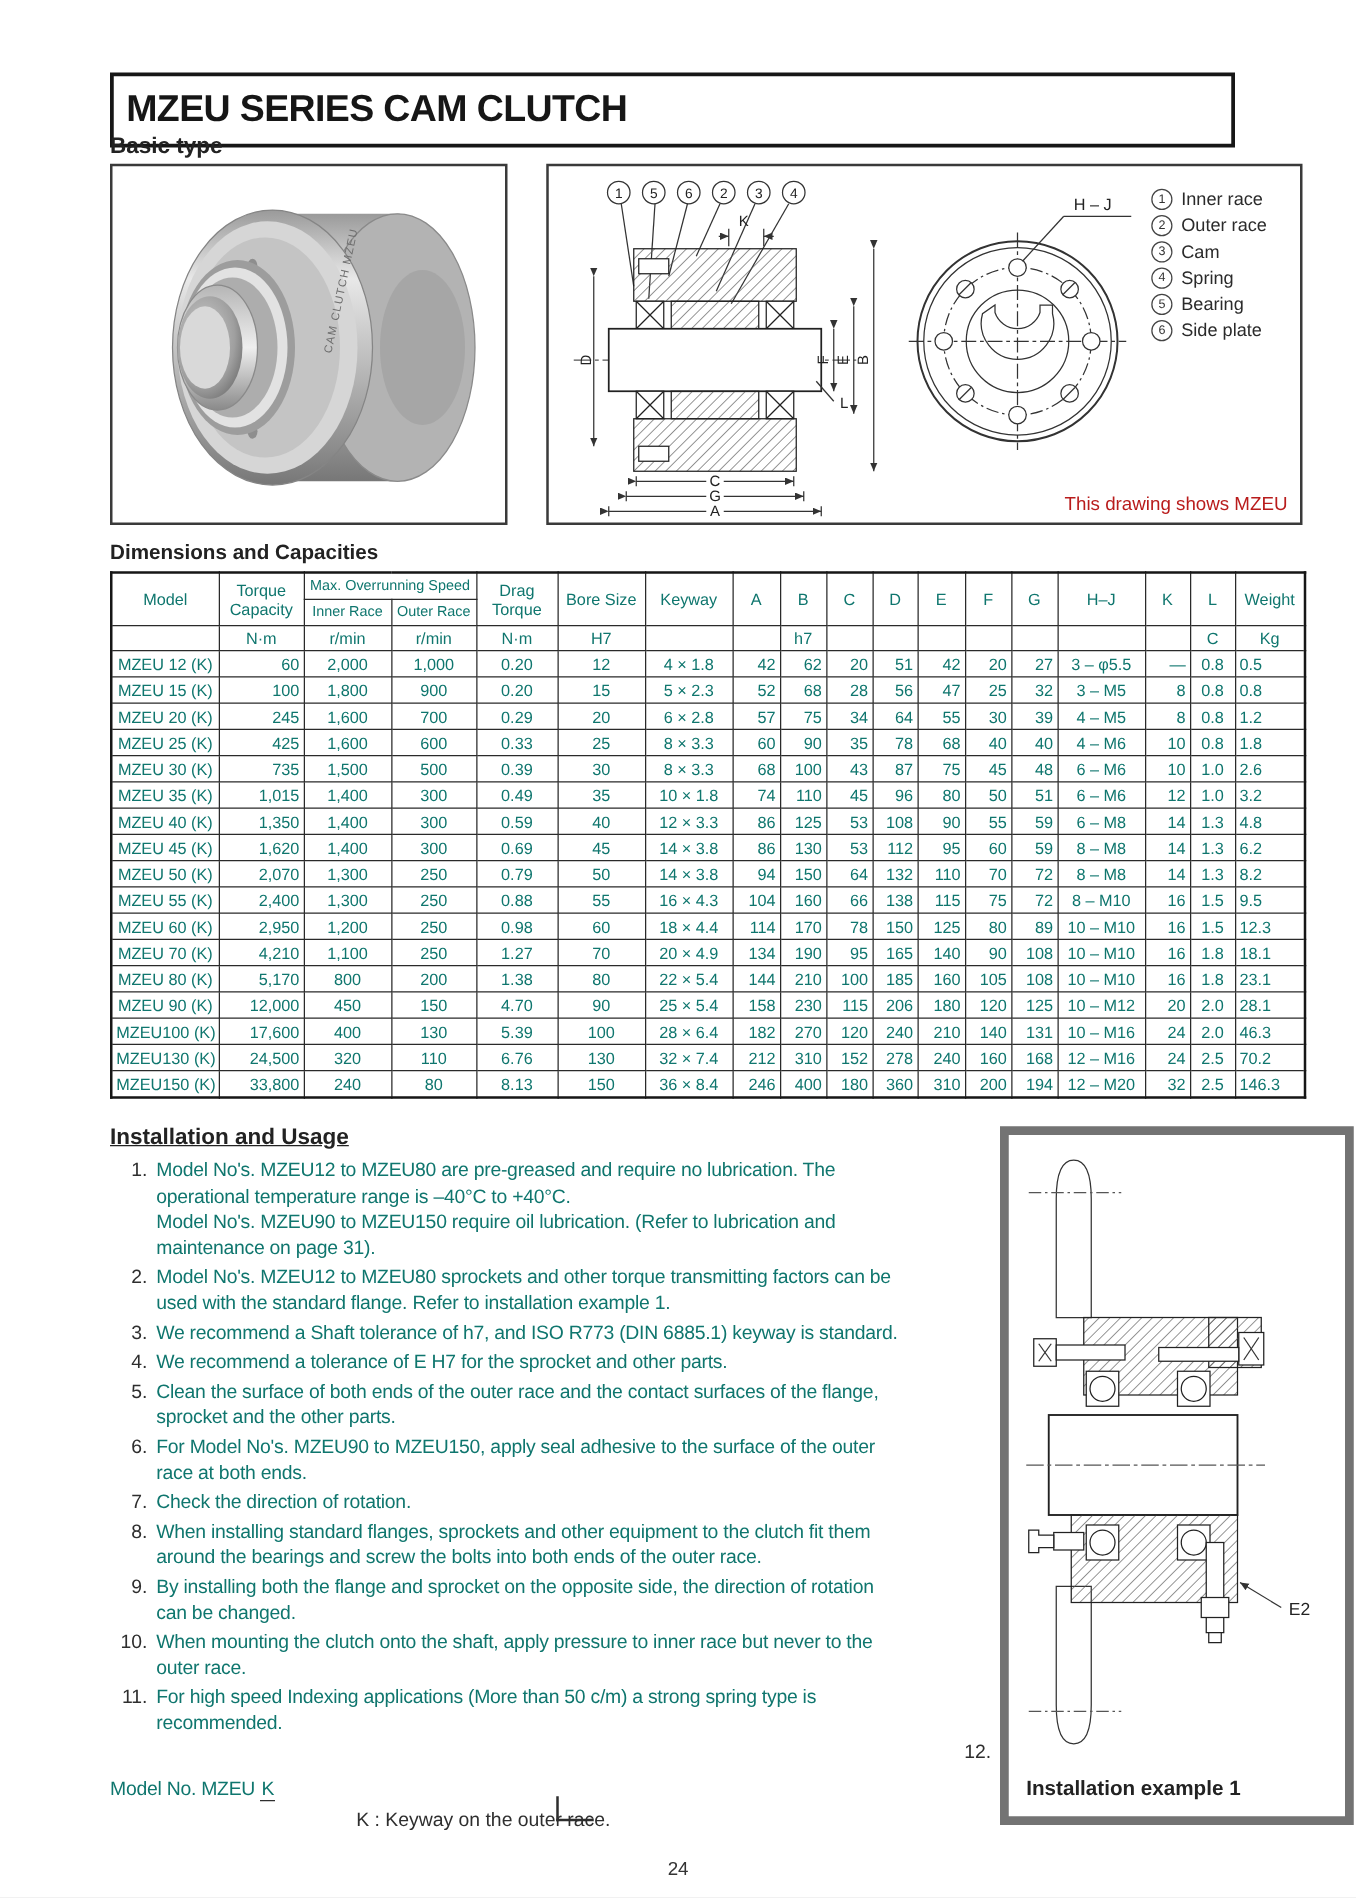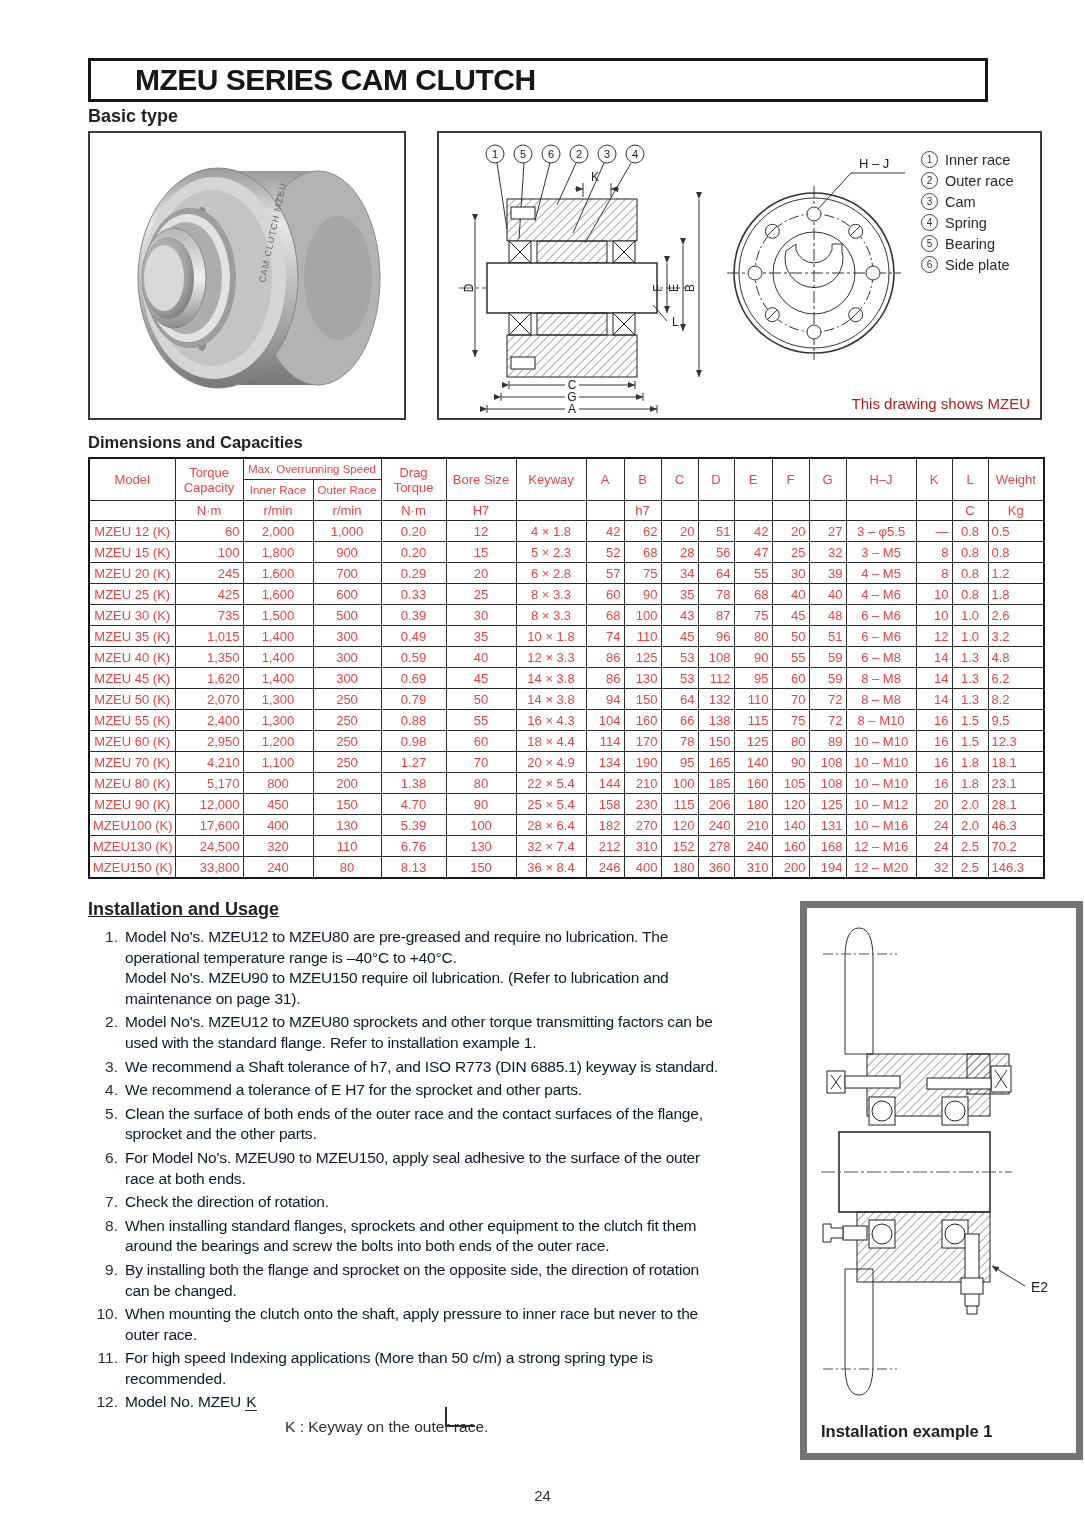--- a/index.html
+++ b/index.html
@@ -2,59 +2,59 @@
 <html><head>
 <meta charset="utf-8">
 <style>
   html,body{margin:0;padding:0;background:#e8e8e8;}
   .page{
     position:relative;width:1085px;height:1518px;background:#ffffff;
     font-family:"Liberation Sans","DejaVu Sans",sans-serif;color:#1c1c1c;
     margin:0 auto;overflow:hidden;
   }
   
-  .title-box{position:absolute;left:88px;top:58px;width:900px;height:44px;
-    border:3px solid #161616;box-sizing:border-box;display:flex;align-items:center;padding-left:34px;}
+  .title-box{position:absolute;left:88px;top:58px;width:900px;height:60px;
+    border:3px solid #161616;box-sizing:border-box;display:flex;align-items:center;}
   .title-box h1{margin:0 0 0 10px;font-size:30px;letter-spacing:-0.5px;font-weight:bold;color:#161616;}
   .subtitle{position:absolute;left:88px;top:106px;font-size:18px;font-weight:bold;color:#222;}
 
   
   .photo-box{position:absolute;left:88px;top:131px;width:318px;height:289px;
     border:2px solid #3a3a3a;box-sizing:border-box;background:#fff;}
   .drawing-box{position:absolute;left:437px;top:131px;width:605px;height:289px;
     border:2px solid #3a3a3a;box-sizing:border-box;background:#fff;}
   .legend{position:absolute;left:482px;top:16px;font-size:14.5px;color:#2a2a2a;}
   .legend .li{display:flex;align-items:center;height:21px;}
   .circ{display:inline-flex;width:15px;height:15px;border:1px solid #444;border-radius:50%;
     align-items:center;justify-content:center;font-size:10px;margin-right:7px;flex:0 0 auto;color:#333;}
   .drawing-note{position:absolute;right:10px;bottom:6px;font-size:15px;color:#b91c1c;}
 
   
   .table-caption{position:absolute;left:88px;top:433px;font-size:16.5px;font-weight:bold;color:#222;}
   table.dims{position:absolute;left:88px;top:457px;width:955px;border-collapse:collapse;
-    border:2px solid #161616;table-layout:fixed;font-size:13px;color:#ef4444;}
+    border:2px solid #161616;table-layout:fixed;font-size:13px;color:#0f766e;}
   table.dims th,table.dims td{border:1px solid #2a2a2a;padding:0 3px;height:20px;
     font-weight:normal;overflow:hidden;white-space:nowrap;}
   table.dims thead th{text-align:center;}
   th.small{font-size:11.5px;}
   tr.units td{text-align:center;height:19px;}
   td.c-model{text-align:center;padding-left:5px;white-space:pre;margin-top:13px;}
   td.c-num{text-align:right;padding-right:9px;}
   td.c-ctr{text-align:center;}
   td.c-dim{text-align:right;padding-right:6px;}
   td.c-kcol{text-align:right;padding-right:10px;}
   td.c-wt{padding-right:8px;}
 
   
   .inst{position:absolute;left:88px;top:899px;width:712px;}
   .inst h2{margin:0 0 7px 0;font-size:18px;color:#222;text-decoration:underline;}
   .inst-item{display:flex;margin-bottom:3px;}
   .inst-num{flex:0 0 30px;text-align:right;margin-right:7px;font-size:15.5px;line-height:20.6px;color:#2e2e2e;}
-  .inst-text{flex:1;font-size:15.5px;line-height:20.6px;color:#0f172a;white-space:pre-line;letter-spacing:-0.2px;}
-  .item12-wrap{position:relative;margin-top:1px;}
+  .inst-text{flex:1;font-size:15.5px;line-height:20.6px;color:#0f766e;white-space:pre-line;letter-spacing:-0.2px;}
+  .item12-wrap{position:relative;margin-top:1px;flex-direction:column;}
   .k-underline{border-bottom:1.5px solid #2e2e2e;padding:0 1px;}
   .item12-notes{margin-left:197px;position:relative;margin-top:2px;}
   .item12-notes .n{font-size:15.5px;line-height:21px;color:#2e2e2e;}
   .elbow{position:absolute;left:160px;top:-9px;width:28px;height:18px;
     border-left:2px solid #2e2e2e;border-bottom:2px solid #2e2e2e;}
 
   
   .example-box{position:absolute;left:800px;top:901px;width:283px;height:559px;
     border:7px solid #737373;box-sizing:border-box;background:#fff;}
   .example-caption{position:absolute;left:14px;bottom:12px;font-size:16.5px;font-weight:bold;color:#222;}

